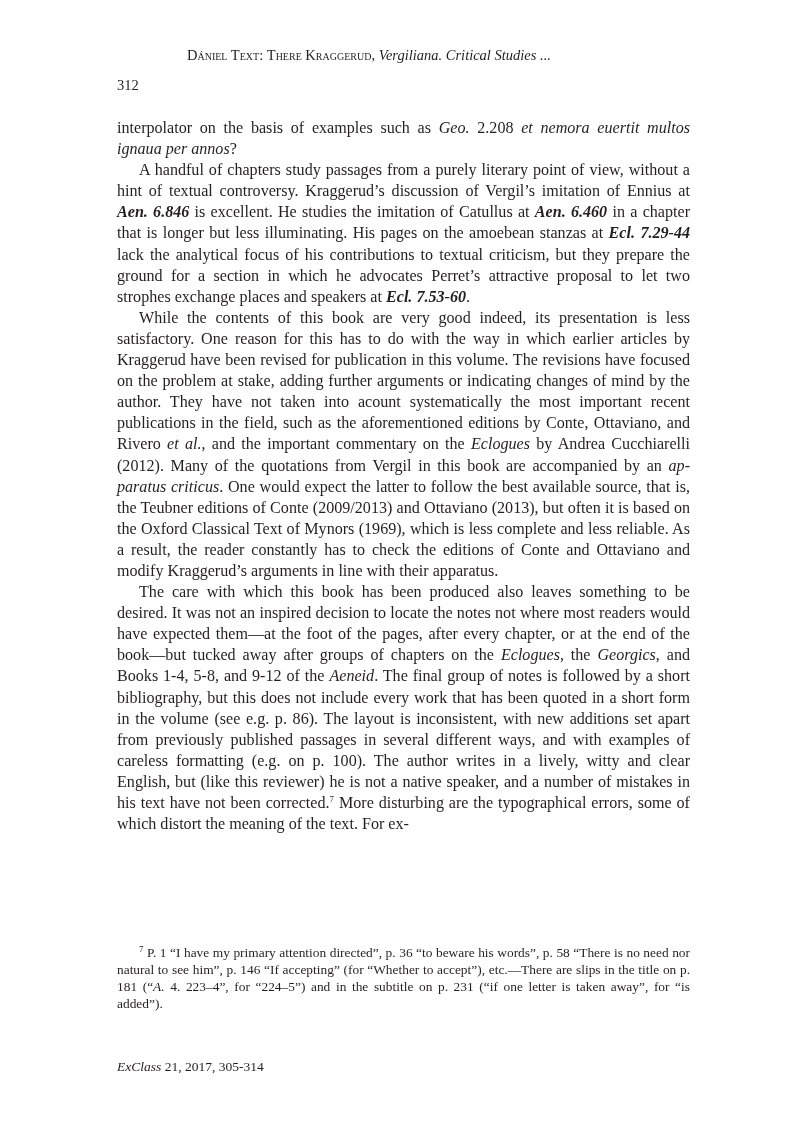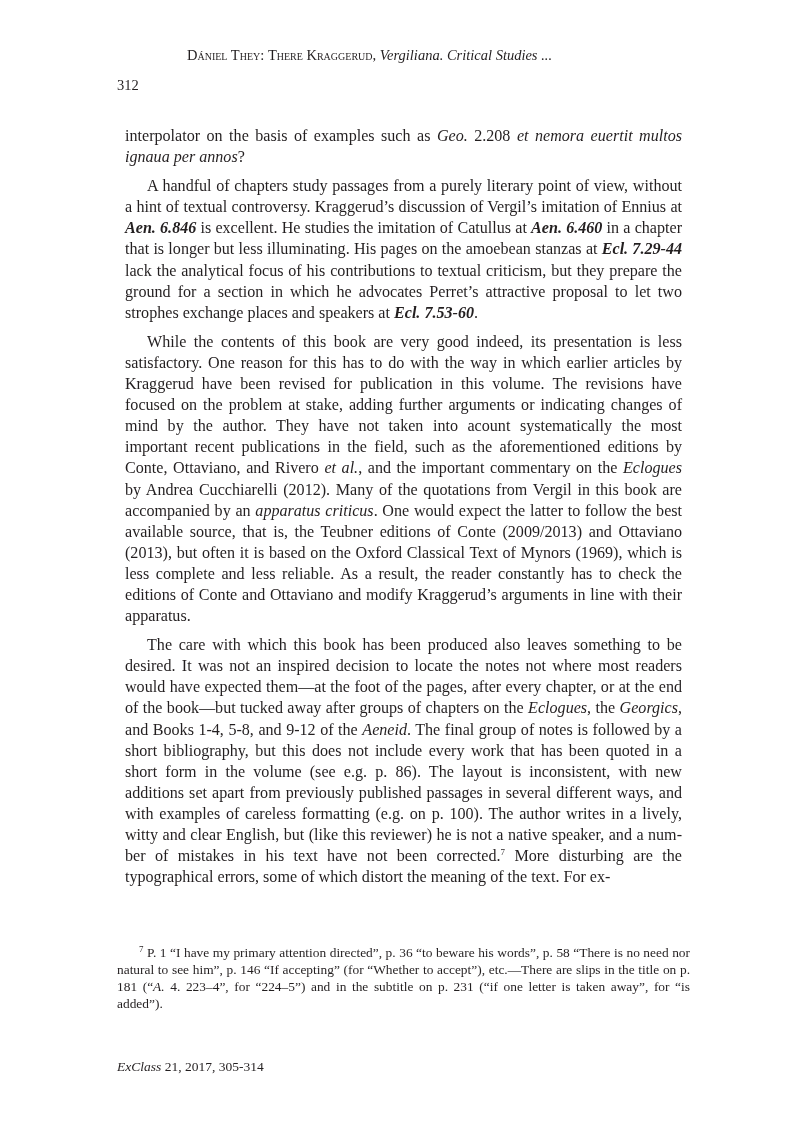--- a/index.html
+++ b/index.html
@@ -2,35 +2,35 @@
 <html><head>
   <meta charset="utf-8">
   <style>
     html, body { margin: 0; padding: 0; background: #ffffff; }
     body { width: 800px; height: 1129px; position: relative; overflow: hidden; color: #231f20; font-family: "Liberation Serif", "DejaVu Serif", serif; }
     .header { position: absolute; top: 47px; left: 117px; width: 575px; font-size: 14.5px; }
     .header .pagenum { position: absolute; left: 0; top: 0; margin-top: 30px; }
     .header .running { position: absolute; left: 70px; top: 0; }
     .sc { font-variant: small-caps; }
     .body { position: absolute; top: 117px; left: 117px; width: 573px; font-size: 16.1px; line-height: 21.1px; text-align: justify; hyphens: manual; }
-    .body p { margin: 8px; }
+    .body p { margin: 0; }
     .body p.indent { text-indent: 22px; }
     .foot { position: absolute; top: 945px; left: 117px; width: 573px; font-size: 13.4px; line-height: 16.9px; text-align: justify; }
     .foot p { margin: 0; text-indent: 22px; }
     .footer { position: absolute; top: 1059px; left: 117px; font-size: 13.5px; }
     i { }
     b.ref { font-weight: bold; }
     sup { font-size: 9px; line-height: 0; vertical-align: super; }
   </style>
 </head>
 <body>
 
 <div class="header">
   <span class="pagenum">312</span>
-  <span class="running"><span class="sc">Dániel They</span><span>: </span><span class="sc">There Kraggerud</span><span>, </span><i>Vergiliana. Critical Studies ...</i></span>
+  <span class="running"><span class="sc">Dániel Text</span><span>: </span><span class="sc">There Kraggerud</span><span>, </span><i>Vergiliana. Critical Studies ...</i></span>
 </div>
 
 <div class="body">
   <p><span>interpolator on the basis of examples such as </span><i>Geo.</i><span> 2.208 </span><i>et nemora euertit multos ignaua per annos</i><span>?</span></p>
   <p class="indent"><span>A handful of chapters study passages from a purely literary point of view, without a hint of textual controversy. Kraggerud’s discussion of Vergil’s imitation of Ennius at </span><b class="ref"><i>Aen. 6.846</i></b><span> is excellent. He studies the imitation of Catullus at </span><b class="ref"><i>Aen. 6.460</i></b><span> in a chapter that is longer but less illuminating. His pages on the amoebean stanzas at </span><b class="ref"><i>Ecl. 7.29-44</i></b><span> lack the analytical focus of his contributions to textual criticism, but they prepare the ground for a sec­tion in which he advocates Perret’s attractive proposal to let two strophes exchange places and speakers at </span><b class="ref"><i>Ecl. 7.53-60</i></b><span>.</span></p>
   <p class="indent"><span>While the contents of this book are very good indeed, its presentation is less satisfactory. One reason for this has to do with the way in which earlier articles by Kraggerud have been revised for publication in this volume. The revisions have focused on the problem at stake, adding further arguments or indicating changes of mind by the author. They have not taken into acount systematically the most important recent publications in the field, such as the aforementioned editions by Conte, Ottaviano, and Rivero </span><i>et al.</i><span>, and the important commentary on the </span><i>Eclogues</i><span> by Andrea Cucchiarelli (2012). Many of the quotations from Vergil in this book are accompanied by an </span><i>ap­paratus criticus</i><span>. One would expect the latter to follow the best available source, that is, the Teubner editions of Conte (2009/2013) and Ottaviano (2013), but often it is based on the Oxford Classical Text of Mynors (1969), which is less complete and less reliable. As a result, the reader constantly has to check the editions of Conte and Ottaviano and modify Kraggerud’s argu­ments in line with their apparatus.</span></p>
   <p class="indent"><span>The care with which this book has been produced also leaves something to be desired. It was not an inspired decision to locate the notes not where most readers would have expected them—at the foot of the pages, after every chapter, or at the end of the book—but tucked away after groups of chapters on the </span><i>Eclogues</i><span>, the </span><i>Georgics</i><span>, and Books 1-4, 5-8, and 9-12 of the </span><i>Aeneid</i><span>. The final group of notes is followed by a short bibliography, but this does not include every work that has been quoted in a short form in the volume (see e.g. p. 86). The layout is inconsistent, with new additions set apart from previously published passages in several different ways, and with examples of careless formatting (e.g. on p. 100). The author writes in a lively, witty and clear English, but (like this reviewer) he is not a native speaker, and a num­ber of mistakes in his text have not been corrected.</span><sup>7</sup><span> More disturbing are the typographical errors, some of which distort the meaning of the text. For ex-</span></p>
 </div>
 
 <div class="foot">

